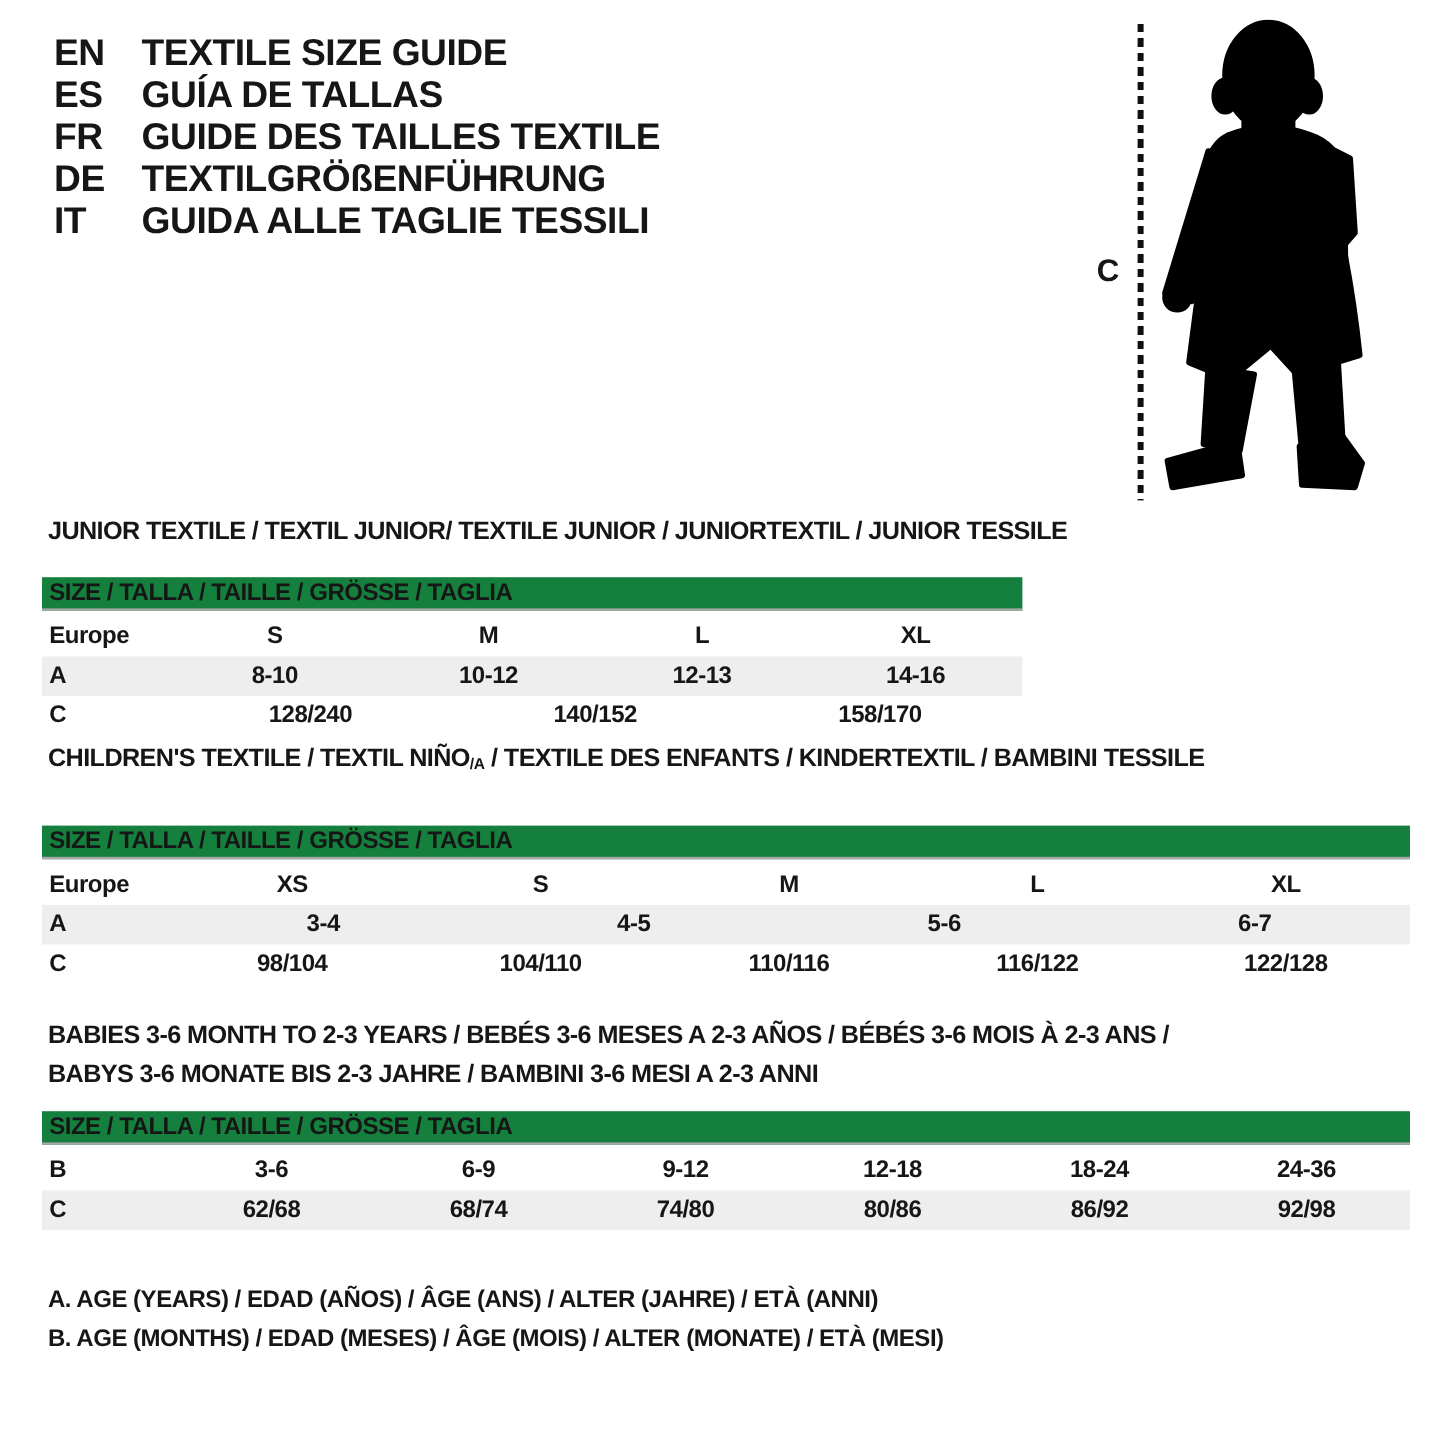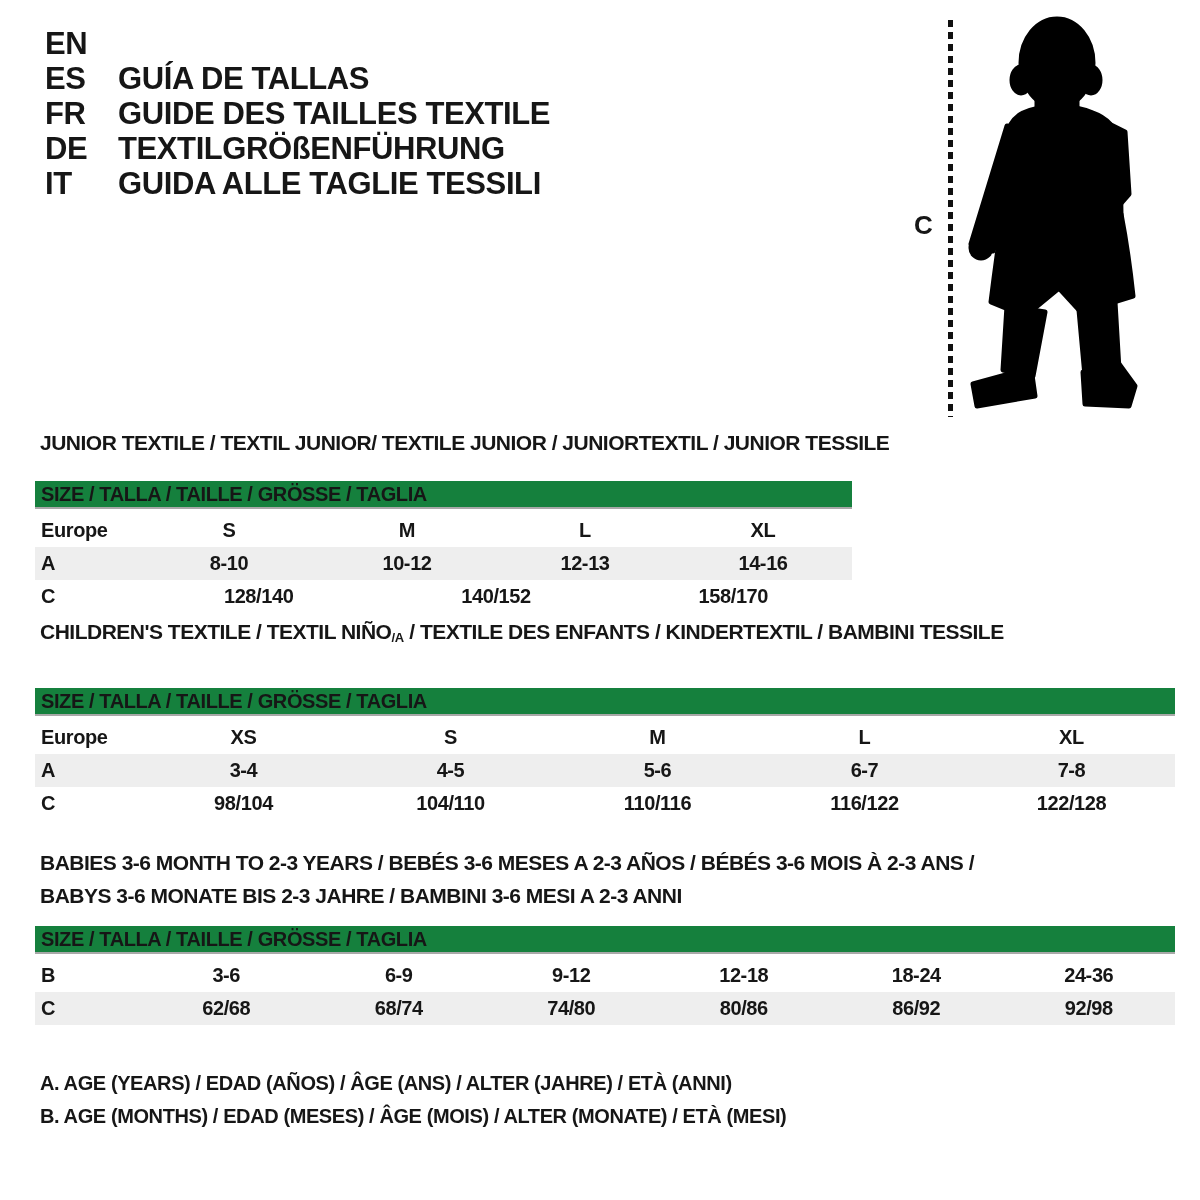--- a/index.html
+++ b/index.html
@@ -36,20 +36,21 @@
   .legend-line{position:absolute;left:40px;font-size:20px;white-space:nowrap;}
 </style>
 </head>
 <body>
 
 <div class="page">
 
   <div class="langs">
     <div class="lang-row">
       <span class="lang-code">EN</span>
+      <span class="lang-title">TEXTILE SIZE GUIDE</span>
     </div>
     <div class="lang-row">
       <span class="lang-code">ES</span>
       <span class="lang-title">GUÍA DE TALLAS</span>
     </div>
     <div class="lang-row">
       <span class="lang-code">FR</span>
       <span class="lang-title">GUIDE DES TAILLES TEXTILE</span>
     </div>
     <div class="lang-row">
@@ -94,21 +95,21 @@
     </div>
     <div class="t-row shaded">
       <span class="cell lbl">A</span>
       <span class="cell">8-10</span>
       <span class="cell">10-12</span>
       <span class="cell">12-13</span>
       <span class="cell">14-16</span>
     </div>
     <div class="t-row">
       <span class="cell lbl">C</span>
-      <span class="cell">128/140</span>
+      <span class="cell">128/240</span>
       <span class="cell">140/152</span>
       <span class="cell">158/170</span>
     </div>
   </div>
 
   <h2 class="tbl-title" style="top:620px"><span>CHILDREN'S TEXTILE / TEXTIL NIÑO</span><span class="sub">/A</span><span> / TEXTILE DES ENFANTS / KINDERTEXTIL / BAMBINI TESSILE</span></h2>
   <div class="size-table" style="top:688px;width:1140px">
     <div class="size-bar">SIZE / TALLA / TAILLE / GRÖSSE / TAGLIA</div>
     <div class="t-row">
       <span class="cell lbl">Europe</span>
@@ -117,21 +118,20 @@
       <span class="cell">M</span>
       <span class="cell">L</span>
       <span class="cell">XL</span>
     </div>
     <div class="t-row shaded">
       <span class="cell lbl">A</span>
       <span class="cell">3-4</span>
       <span class="cell">4-5</span>
       <span class="cell">5-6</span>
       <span class="cell">6-7</span>
-      <span class="cell">7-8</span>
     </div>
     <div class="t-row">
       <span class="cell lbl">C</span>
       <span class="cell">98/104</span>
       <span class="cell">104/110</span>
       <span class="cell">110/116</span>
       <span class="cell">116/122</span>
       <span class="cell">122/128</span>
     </div>
   </div>

